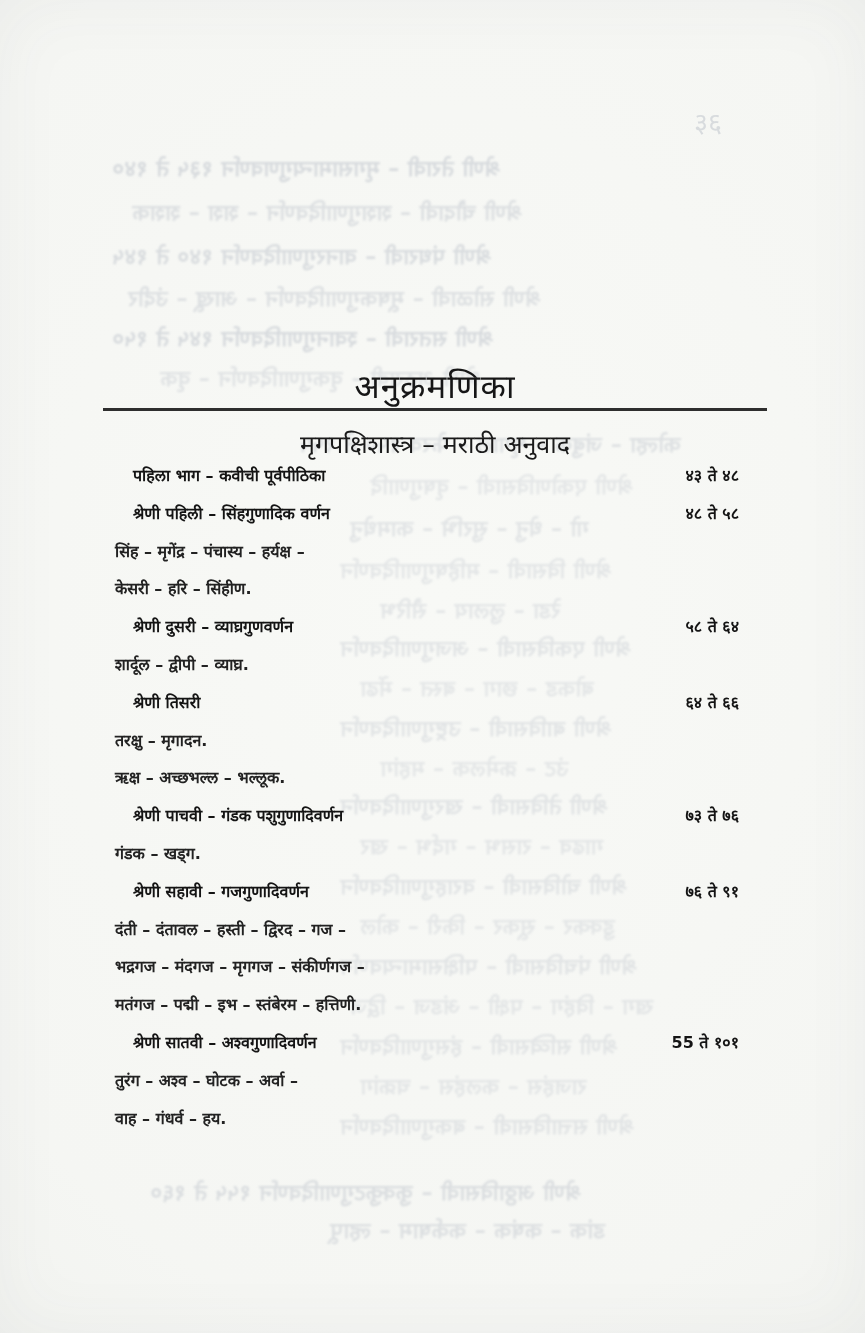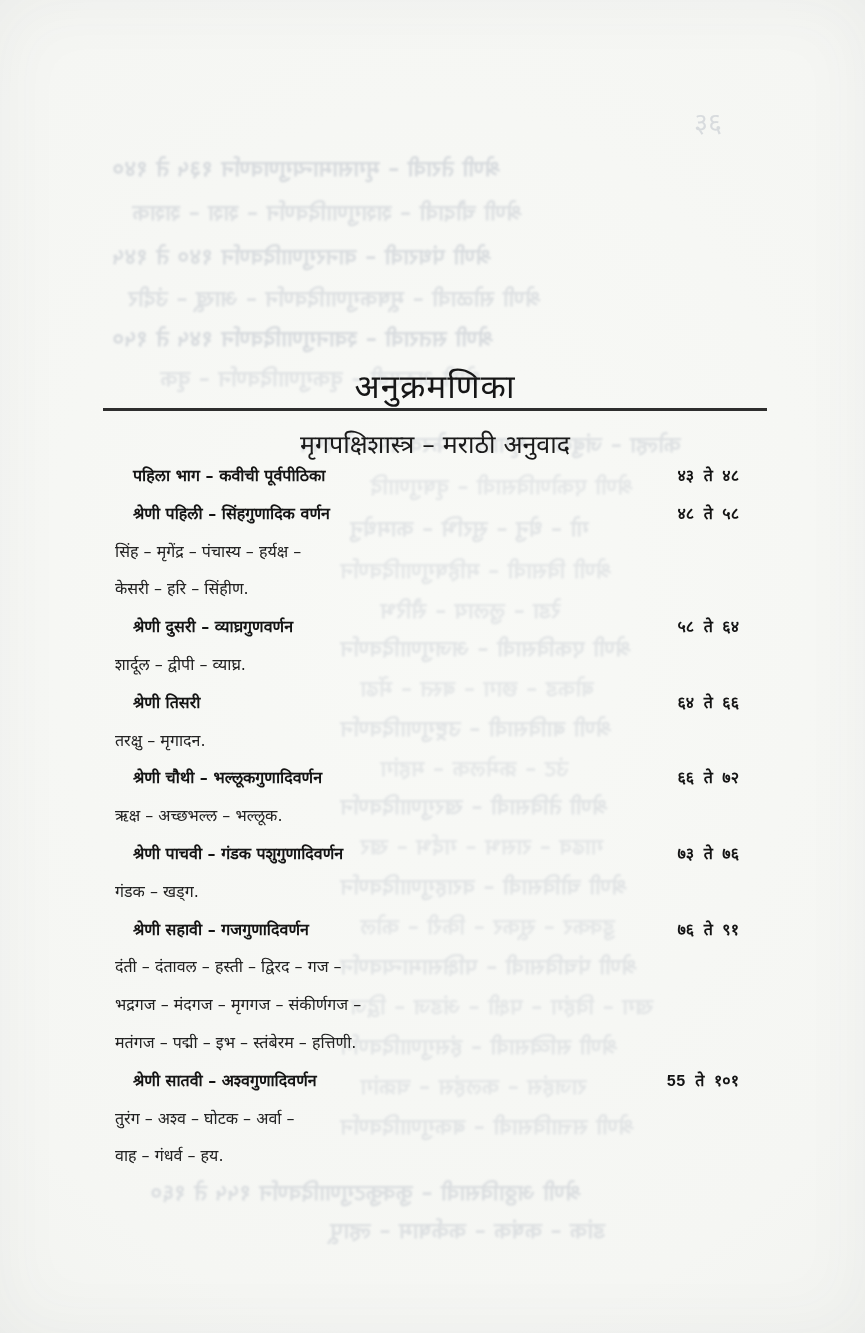--- a/index.html
+++ b/index.html
@@ -69,22 +69,22 @@
   .toc{position:absolute;top:464px;left:0;width:100%;}
   .row{
     display:flex;
     justify-content:space-between;
     align-items:baseline;
     height:37.8px;
     font-size:16px;
     white-space:nowrap;
   }
   .row.section{font-weight:bold;padding-left:28px;color:#141414;}
-  .row.section .pages{font-weight:bold;padding-right:26px;flex:none;font-family:Liberation Mono, monospace;}
-  .row.plain{font-weight:normal;padding-left:10px;color:#222;}
+  .row.section .pages{font-weight:bold;padding-right:26px;flex:none;}
+  .row.plain{font-weight:bold;padding-left:10px;color:#222;}
 </style>
 </head>
 <body>
 
 <div class="page">
 
   <div class="ghost-layer" id="ghostLayer">
       <span style="top: 152px; left: 112px; opacity: 0.4;">श्रेणी तेरावी – मृगसामान्यगुणवर्णन १३५ ते १४०</span>
       <span style="top: 196px; left: 132px; opacity: 0.33;">श्रेणी चौदावी – शशगुणादिवर्णन – शश – शशक</span>
       <span style="top: 240px; left: 112px; opacity: 0.38;">श्रेणी पंधरावी – वानरगुणादिवर्णन १४० ते १४५</span>
@@ -145,24 +145,20 @@
         <div class="row plain">
           <span class="t">शार्दूल – द्वीपी – व्याघ्र.</span>
         </div>
         <div class="row section">
           <span class="t">श्रेणी तिसरी</span>
           <span class="pages">६४ ते ६६</span>
         </div>
         <div class="row plain">
           <span class="t">तरक्षु – मृगादन.</span>
         </div>
-        <div class="row section">
-          <span class="t">श्रेणी चौथी – भल्लूकगुणादिवर्णन</span>
-          <span class="pages">६६ ते ७२</span>
-        </div>
         <div class="row plain">
           <span class="t">ऋक्ष – अच्छभल्ल – भल्लूक.</span>
         </div>
         <div class="row section">
           <span class="t">श्रेणी पाचवी – गंडक पशुगुणादिवर्णन</span>
           <span class="pages">७३ ते ७६</span>
         </div>
         <div class="row plain">
           <span class="t">गंडक – खड्ग.</span>
         </div>

